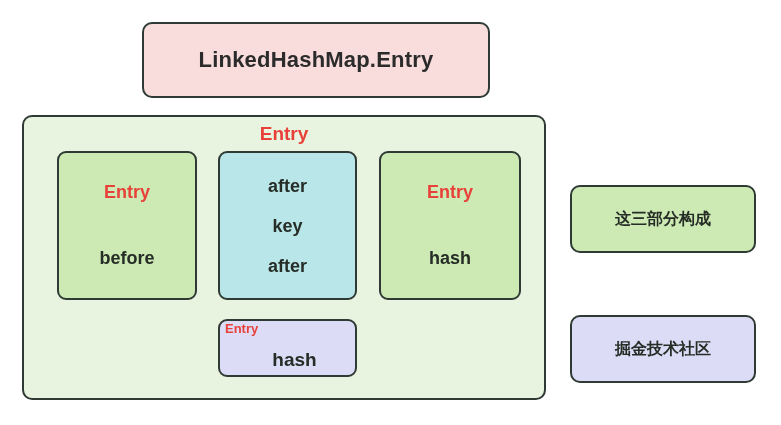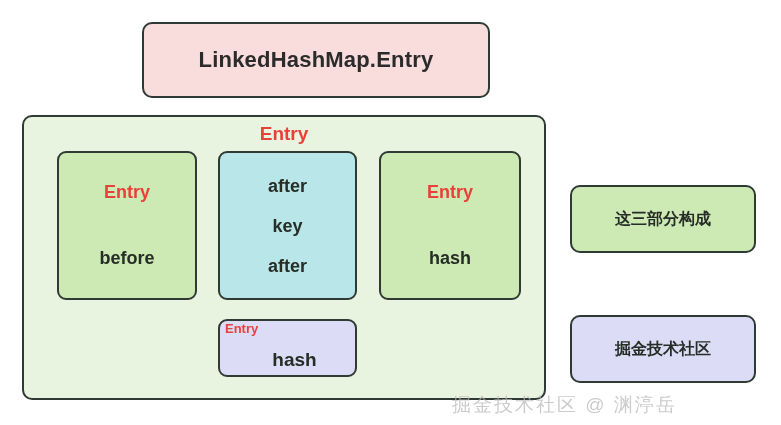--- a/index.html
+++ b/index.html
@@ -215,15 +215,14 @@
   </div>
 
   <div class="box note-box" id="note-doubly-linked">
     <span class="note-line">这三部分构成</span>
   </div>
 
   <div class="box note-box" id="note-next-conflict">
     <span class="note-line">掘金技术社区</span>
   </div>
 
-  <div id="watermark">掘金技术社区 @ 渊渟岳</div>
 
 </div>
 
 </body></html>

